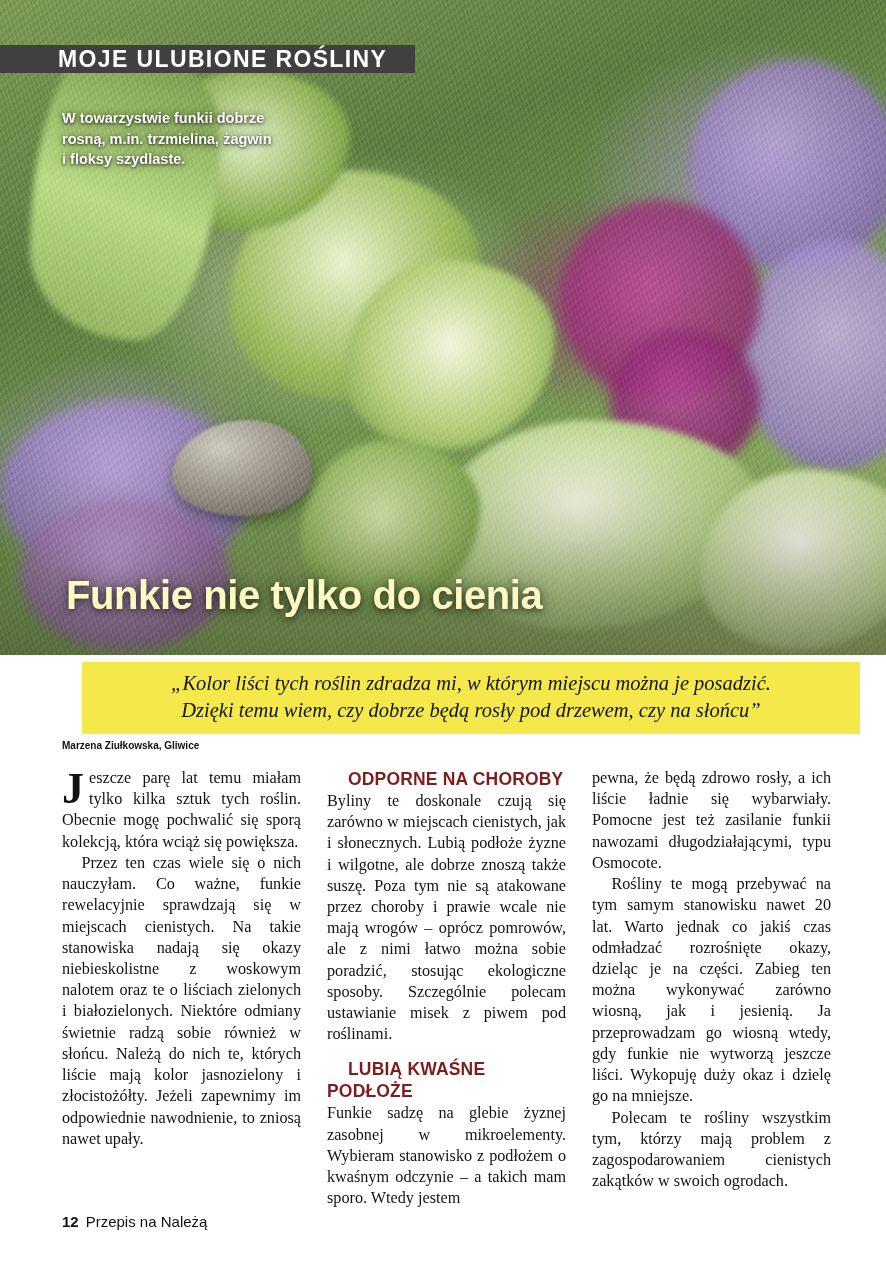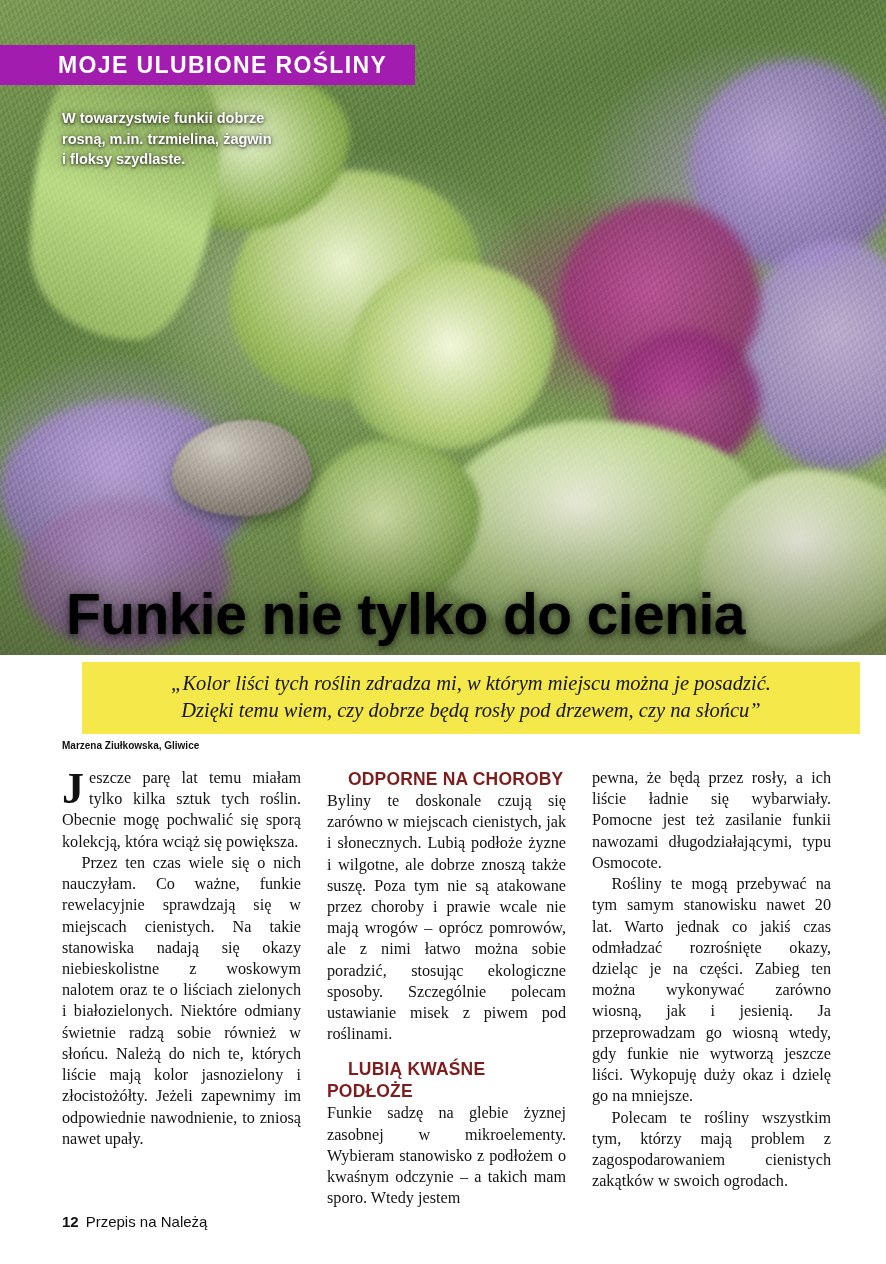--- a/index.html
+++ b/index.html
@@ -73,22 +73,22 @@
     left: 0; right: 0; bottom: 0;
     height: 210px;
     background: linear-gradient(to bottom, rgba(0,0,0,0) 0%, rgba(0,0,0,.10) 45%, rgba(0,0,0,.30) 100%);
   }
 
   
   .kicker {
     position: absolute;
     left: 0;
     top: 45px;
-    height: 40px;
-    background: #a21caf;
+    height: 28px;
+    background: #404040;
     color: #ffffff;
     display: flex;
     align-items: center;
     padding: 0 28px 0 58px;
     font-family: "Liberation Sans", sans-serif;
     font-weight: bold;
     font-size: 23px;
     letter-spacing: .06em;
     z-index: 5;
   }
@@ -107,24 +107,24 @@
     text-shadow: 0 1px 3px rgba(0,0,0,.75), 0 0 8px rgba(0,0,0,.55);
     z-index: 5;
   }
 
   
   .headline {
     position: absolute;
     left: 66px;
     top: 548px;
     width: 810px;
-    color: #000000;
-    font-family: "Liberation Sans", sans-serif;
-    font-weight: bold;
-    font-size: 57px;
+    color: #fef9c3;
+    font-family: "Liberation Sans", sans-serif;
+    font-weight: bold;
+    font-size: 40px;
     line-height: 1;
     letter-spacing: -.01em;
     text-shadow: 0 2px 6px rgba(0,0,0,.55), 0 0 18px rgba(0,0,0,.35);
     z-index: 6;
     white-space: nowrap;
   }
 
   
   .pullquote {
     position: absolute;
@@ -270,21 +270,21 @@
 
   <div class="col">
     <p class="subhead">ODPORNE NA CHOROBY</p>
     <p class="first">Byliny te doskonale czują się zarówno w miejscach cienistych, jak i słonecznych. Lubią podłoże żyzne i wilgotne, ale dobrze znoszą także suszę. Poza tym nie są atakowane przez choroby i prawie wcale nie mają wrogów – oprócz pomrowów, ale z nimi łatwo można sobie poradzić, stosując ekologiczne sposoby. Szczególnie polecam ustawianie misek z piwem pod roślinami.</p>
     <div class="sp"></div>
     <p class="subhead">LUBIĄ KWAŚNE PODŁOŻE</p>
     <p class="first">Funkie sadzę na glebie żyznej zasobnej w mikroelementy. Wybieram stanowisko z podłożem o kwaśnym odczynie – a takich mam sporo. Wtedy jestem</p>
   </div>
 
   <div class="col">
-    <p class="first">pewna, że będą przez rosły, a ich liście ładnie się wybarwiały. Pomocne jest też zasilanie funkii nawozami długodziałającymi, typu Osmocote.</p>
+    <p class="first">pewna, że będą zdrowo rosły, a ich liście ładnie się wybarwiały. Pomocne jest też zasilanie funkii nawozami długodziałającymi, typu Osmocote.</p>
     <p>Rośliny te mogą przebywać na tym samym stanowisku nawet 20 lat. Warto jednak co jakiś czas odmładzać rozrośnięte okazy, dzieląc je na części. Zabieg ten można wykonywać zarówno wiosną, jak i jesienią. Ja przeprowadzam go wiosną wtedy, gdy funkie nie wytworzą jeszcze liści. Wykopuję duży okaz i dzielę go na mniejsze.</p>
     <p>Polecam te rośliny wszystkim tym, którzy mają problem z zagospodarowaniem cienistych zakątków w swoich ogrodach.</p>
   </div>
 
 </div>
 
 <div class="footer">
   <span class="pagenum">12</span><span>Przepis na Należą</span>
 </div>
 

